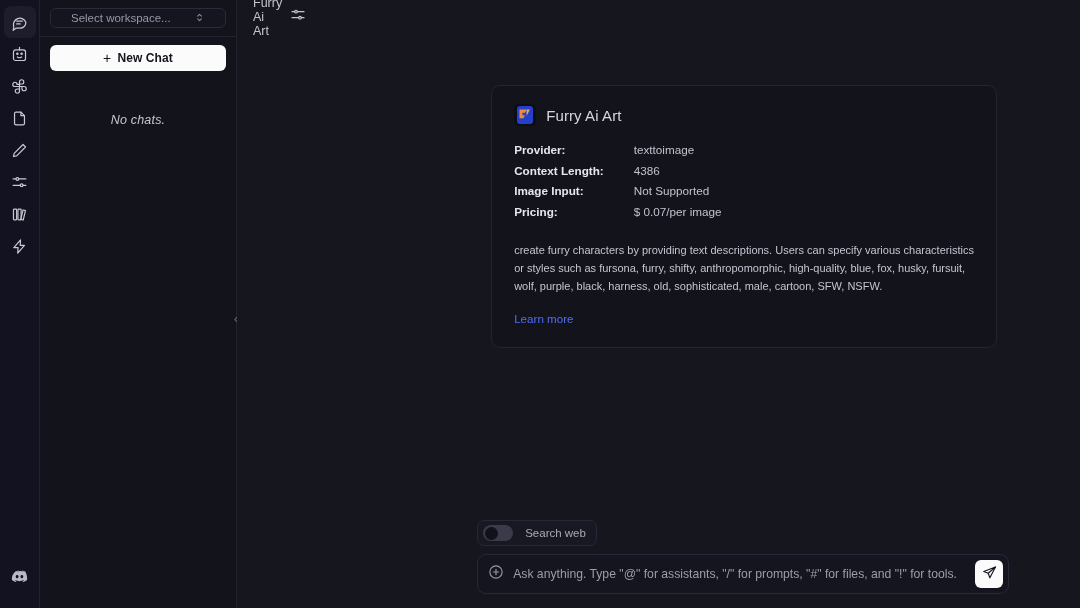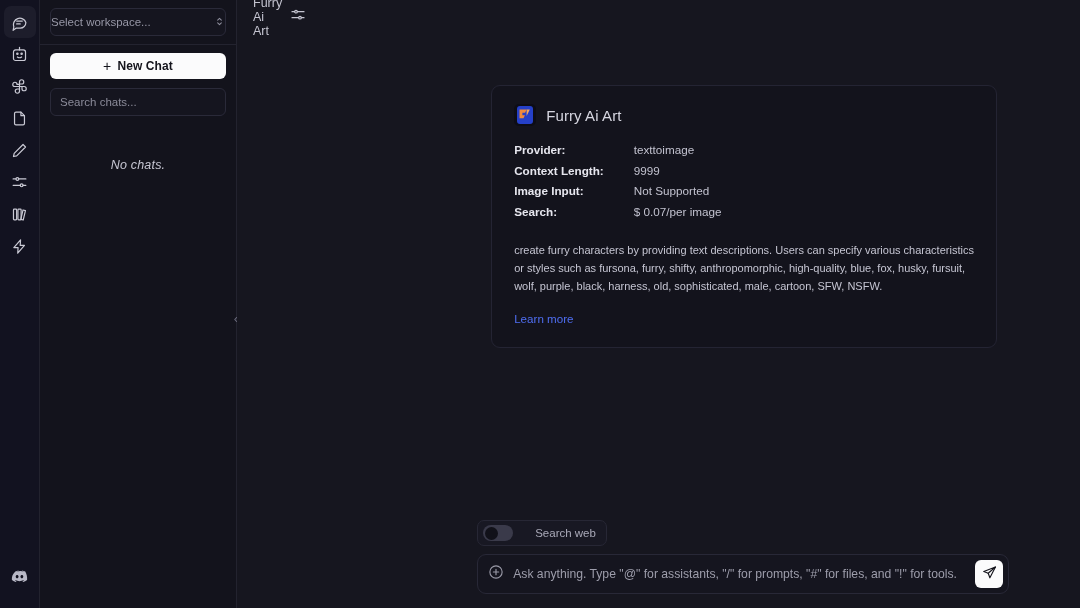--- a/index.html
+++ b/index.html
@@ -38,26 +38,26 @@
   
   .sidebar {
     width: 197px; flex: 0 0 197px;
     height: 608px;
     background: #13131c;
     border-right: 1px solid #23232f;
     padding: 8px 10px 0 10px;
     position: relative;
   }
   .ws-select {
-    height: 28px;
+    height: 20px;
     border: 1px solid #2a2a39;
     border-radius: 6px;
     background: #15151f;
     display: flex; align-items: center;
-    padding: 0 0;
+    padding: 0 20px;
     font-size: 11.5px;
     color: #9797a6;
     cursor: pointer;
     justify-content: space-between;
   }
   .ws-select .chev { color: #8f8f9e; font-size: 10px; line-height: 1; }
   .divider {
     height: 1px; background: #23232f;
     margin: 8px -10px 8px -10px;
   }
@@ -189,21 +189,21 @@
   }
 
   
   .composer {
     position: absolute;
     left: 155px; bottom: 14px;
     width: 532px;
   }
   .webrow { display: flex; }
   .web-toggle-wrap {
-    display: flex; align-items: center; gap: 22px;
+    display: flex; align-items: center; gap: 12px;
     border: 1px solid #272735;
     background: #181823;
     border-radius: 7px;
     padding: 4px 10px 4px 5px;
     cursor: pointer;
   }
   .switch {
     width: 30px; height: 16px;
     border-radius: 9px;
     background: #3a3a4a;
@@ -353,23 +353,20 @@
     </span>
   </div>
 
   <div class="divider"></div>
 
   <div class="new-chat">
     <span class="plus">+</span>
     <span>New Chat</span>
   </div>
 
-  <div class="search-chats">
-    <span>Search chats...</span>
-  </div>
 
   <div class="no-chats">No chats.</div>
 
   <div class="collapse-handle">
     <span>‹</span>
   </div>
 </div>
 
 <div class="main">
 
@@ -402,28 +399,28 @@
       </div>
 
       <table class="spec-table">
         <tbody>
           <tr>
             <td class="spec-key">Provider:</td>
             <td class="spec-val">texttoimage</td>
           </tr>
           <tr>
             <td class="spec-key">Context Length:</td>
-            <td class="spec-val">9999</td>
+            <td class="spec-val">4386</td>
           </tr>
           <tr>
             <td class="spec-key">Image Input:</td>
             <td class="spec-val">Not Supported</td>
           </tr>
           <tr>
-            <td class="spec-key">Search:</td>
+            <td class="spec-key">Pricing:</td>
             <td class="spec-val">$ 0.07/per image</td>
           </tr>
         </tbody>
       </table>
 
       <div class="card-desc">create furry characters by providing text descriptions. Users can specify various characteristics or styles such as fursona, furry, shifty, anthropomorphic, high-quality, blue, fox, husky, fursuit, wolf, purple, black, harness, old, sophisticated, male, cartoon, SFW, NSFW.</div>
       <a class="learn-more">Learn more</a>
     </div>
 
     <div class="composer">

